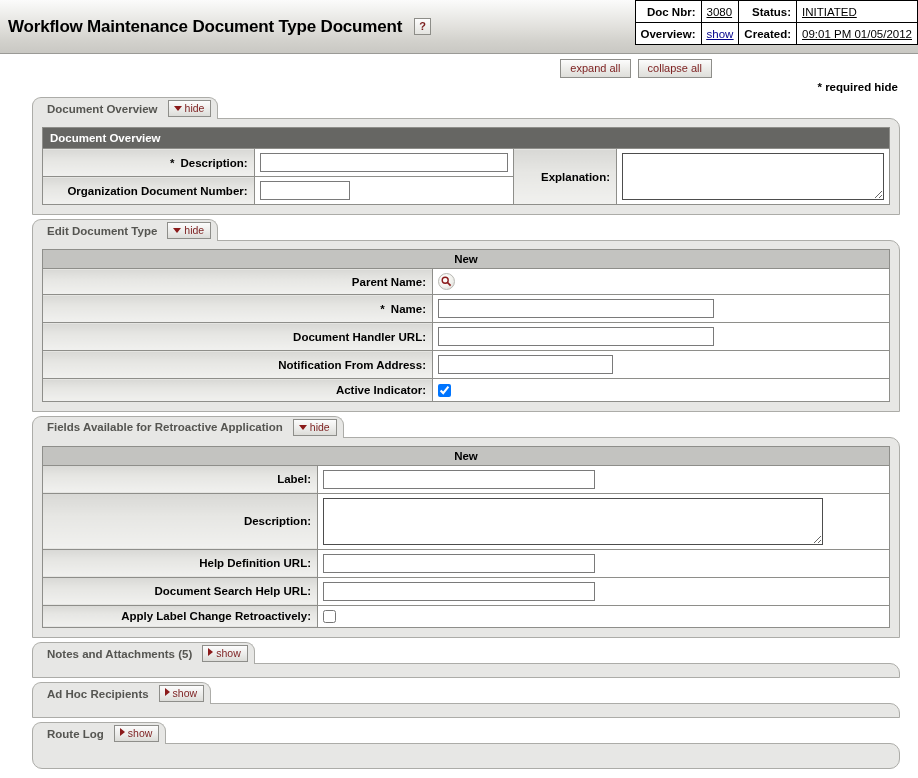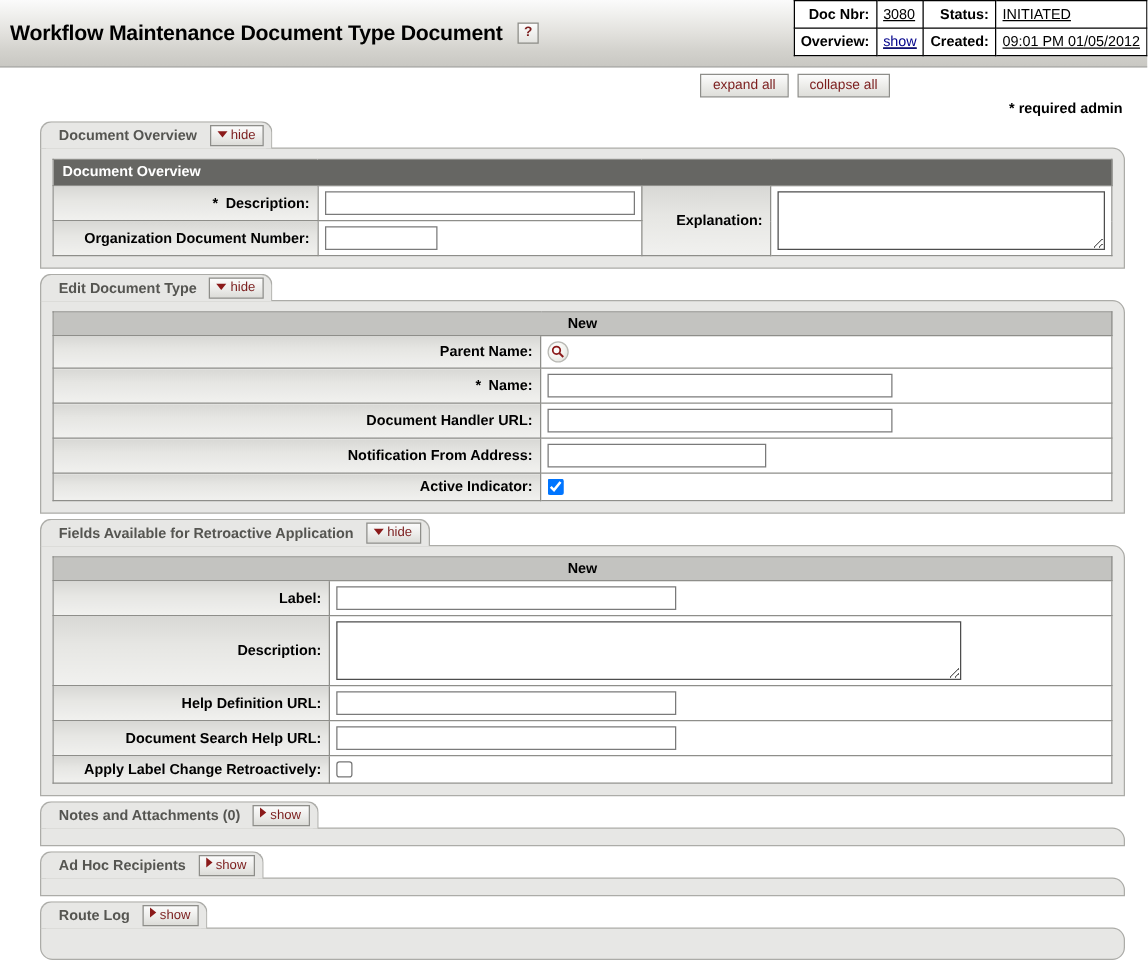--- a/index.html
+++ b/index.html
@@ -294,21 +294,21 @@
       <td class="val">09:01 PM 01/05/2012</td>
     </tr>
   </tbody>
     </table>
 </div>
 
 <div class="tools-row">
   <span class="sm-btn">expand all</span>
   <span class="sm-btn">collapse all</span>
 </div>
-<div class="req-note">* required admin</div>
+<div class="req-note">* required hide</div>
 
 <div class="page-body">
 
   <div class="panel">
     <div class="tab-strip">
       <div class="tab">
         <span class="tab-title">Document Overview</span>
         <span class="toggle-btn"><i class="tri tri-down"></i><span>hide</span></span>
       </div>
     </div>
@@ -403,21 +403,21 @@
         <span class="toggle-btn"><i class="tri tri-down"></i><span>hide</span></span>
       </div>
     </div>
     <div class="panel-body">
       <table class="dtable">
         <tbody>
             <tr>
           <th class="sec-head-light" colspan="2">New</th>
         </tr>
         <tr>
-          <td class="lblcell" style="width:221px;margin-left:11px;">Label:</td>
+          <td class="lblcell" style="width:275px;margin-left:11px;">Label:</td>
           <td class="fldcell">
             <input class="txt" style="width: 272px;" value="">
           </td>
         </tr>
         <tr>
           <td class="lblcell">Description:</td>
           <td class="fldcell">
             <textarea class="ta" rows="3" style="width: 500px; height: 47px;"></textarea>
           </td>
         </tr>
@@ -440,21 +440,21 @@
           </td>
         </tr>
       </tbody>
         </table>
     </div>
   </div>
 
   <div class="panel">
     <div class="tab-strip">
       <div class="tab">
-        <span class="tab-title">Notes and Attachments (0)</span>
+        <span class="tab-title">Notes and Attachments (5)</span>
         <span class="toggle-btn"><i class="tri tri-right"></i><span>show</span></span>
       </div>
     </div>
     <div class="panel-body collapsed"></div>
   </div>
 
   <div class="panel">
     <div class="tab-strip">
       <div class="tab">
         <span class="tab-title">Ad Hoc Recipients</span>

